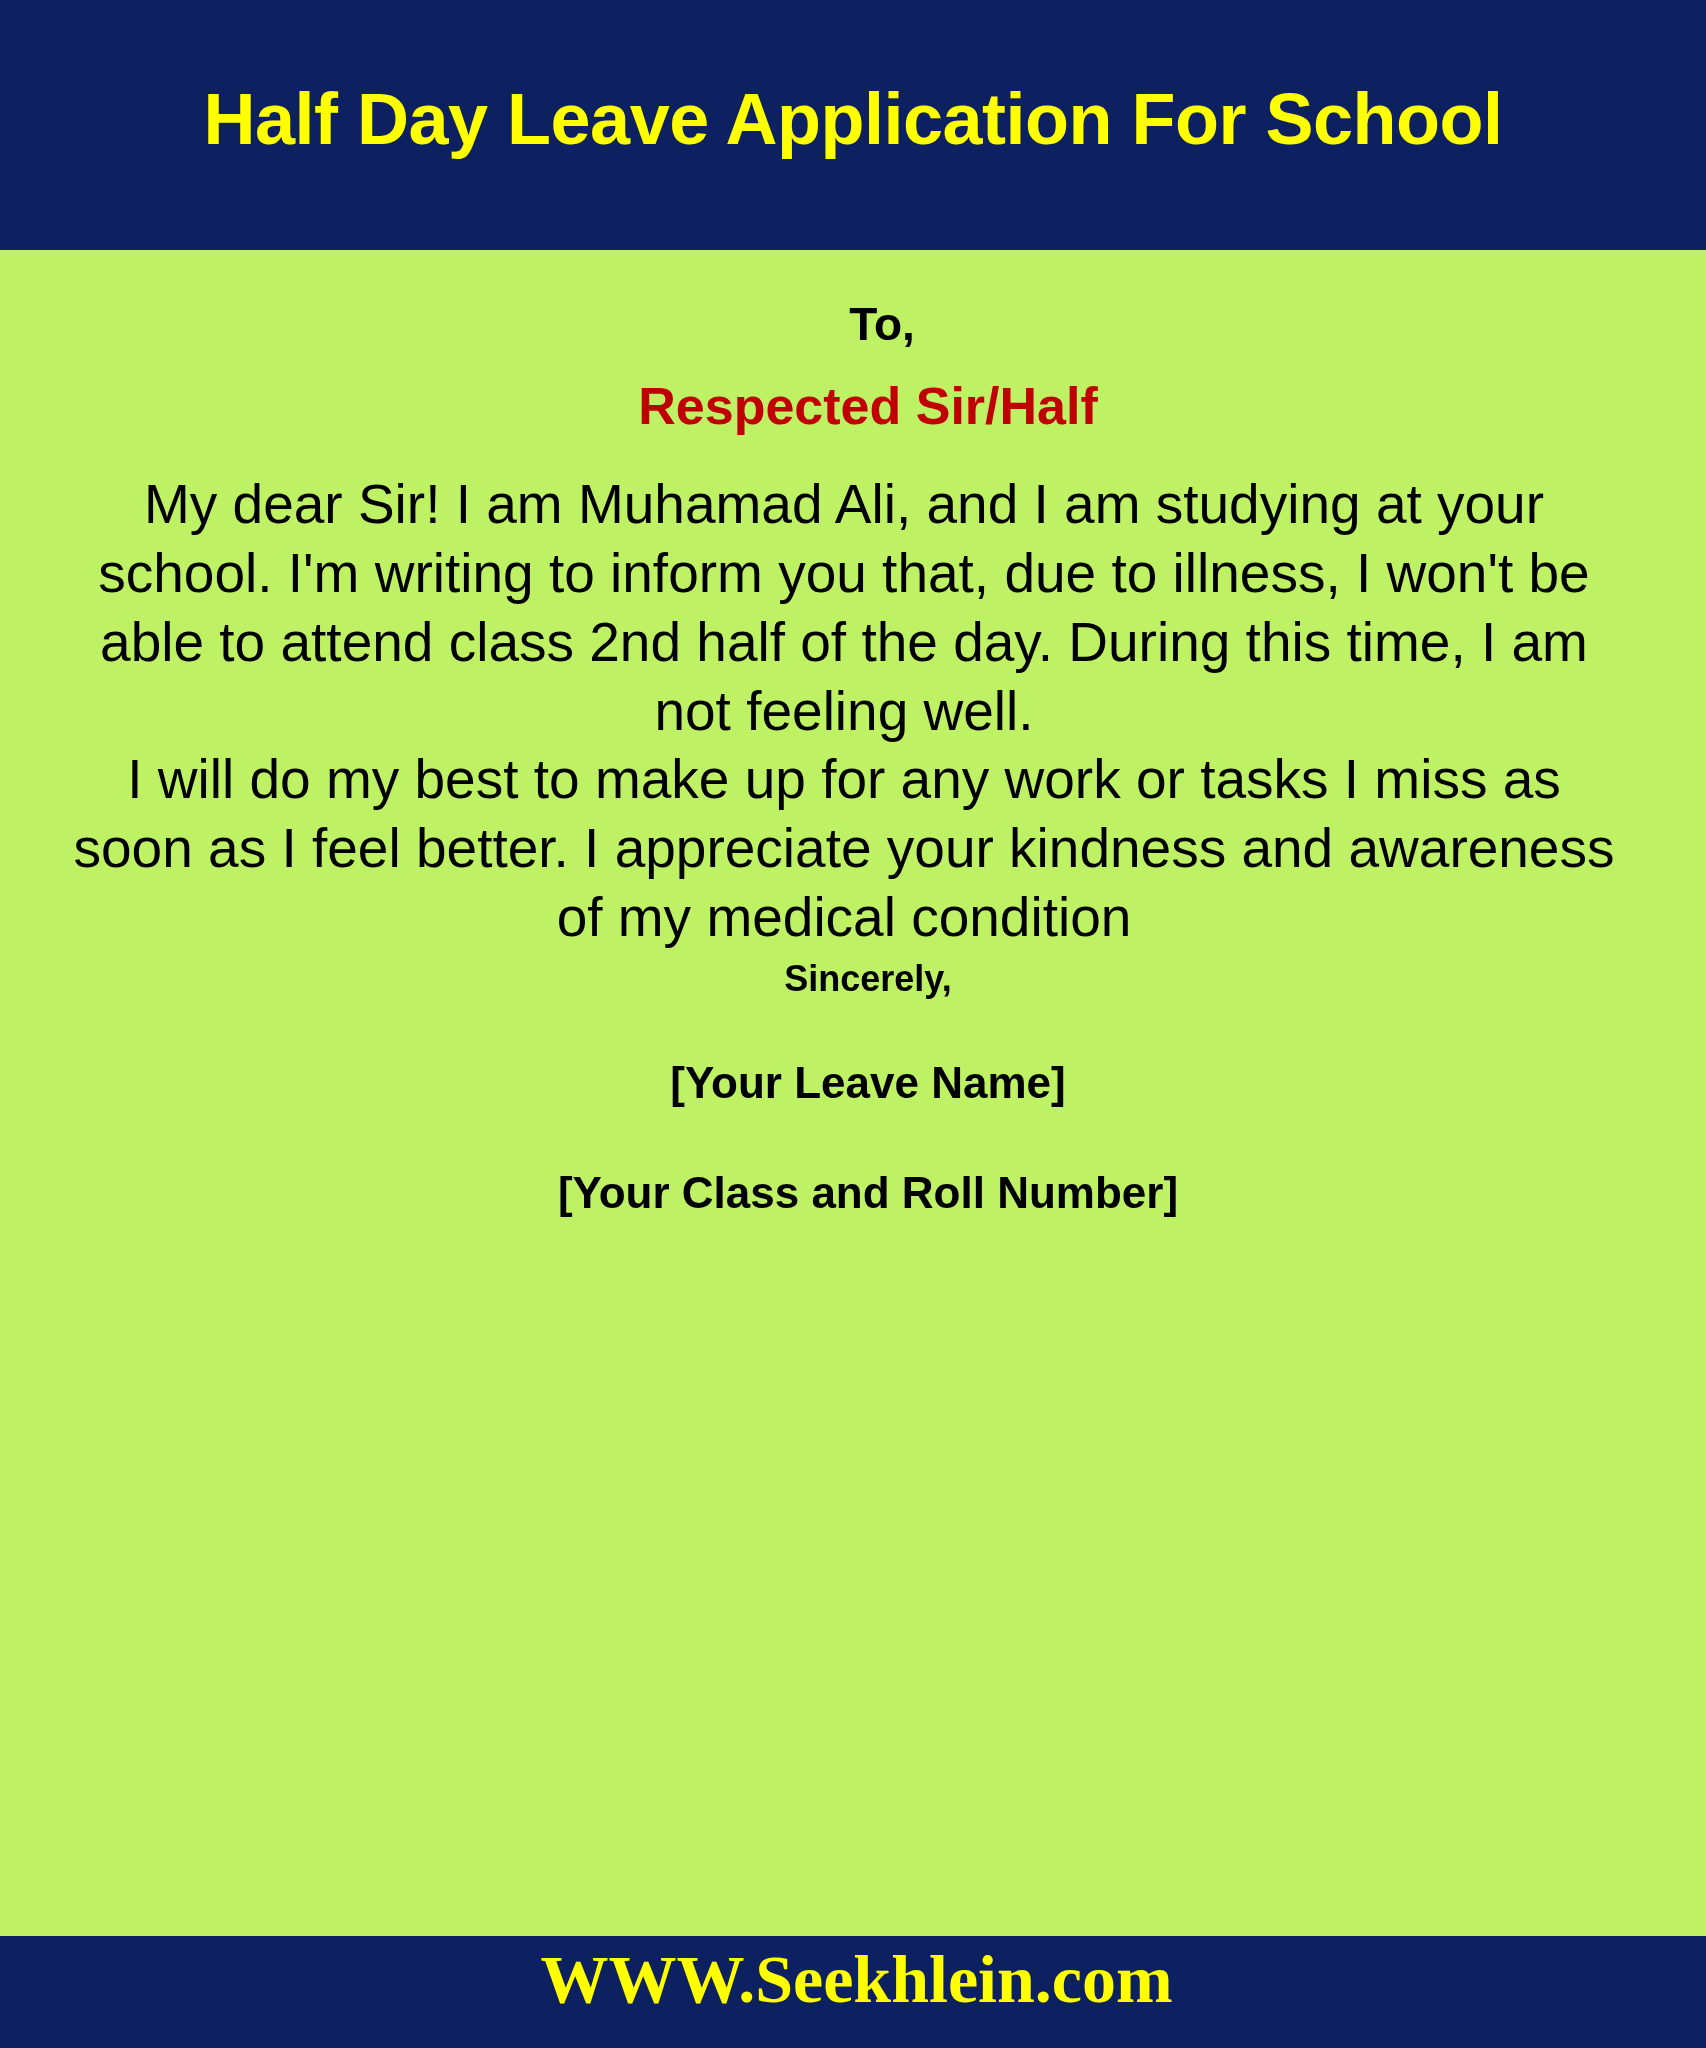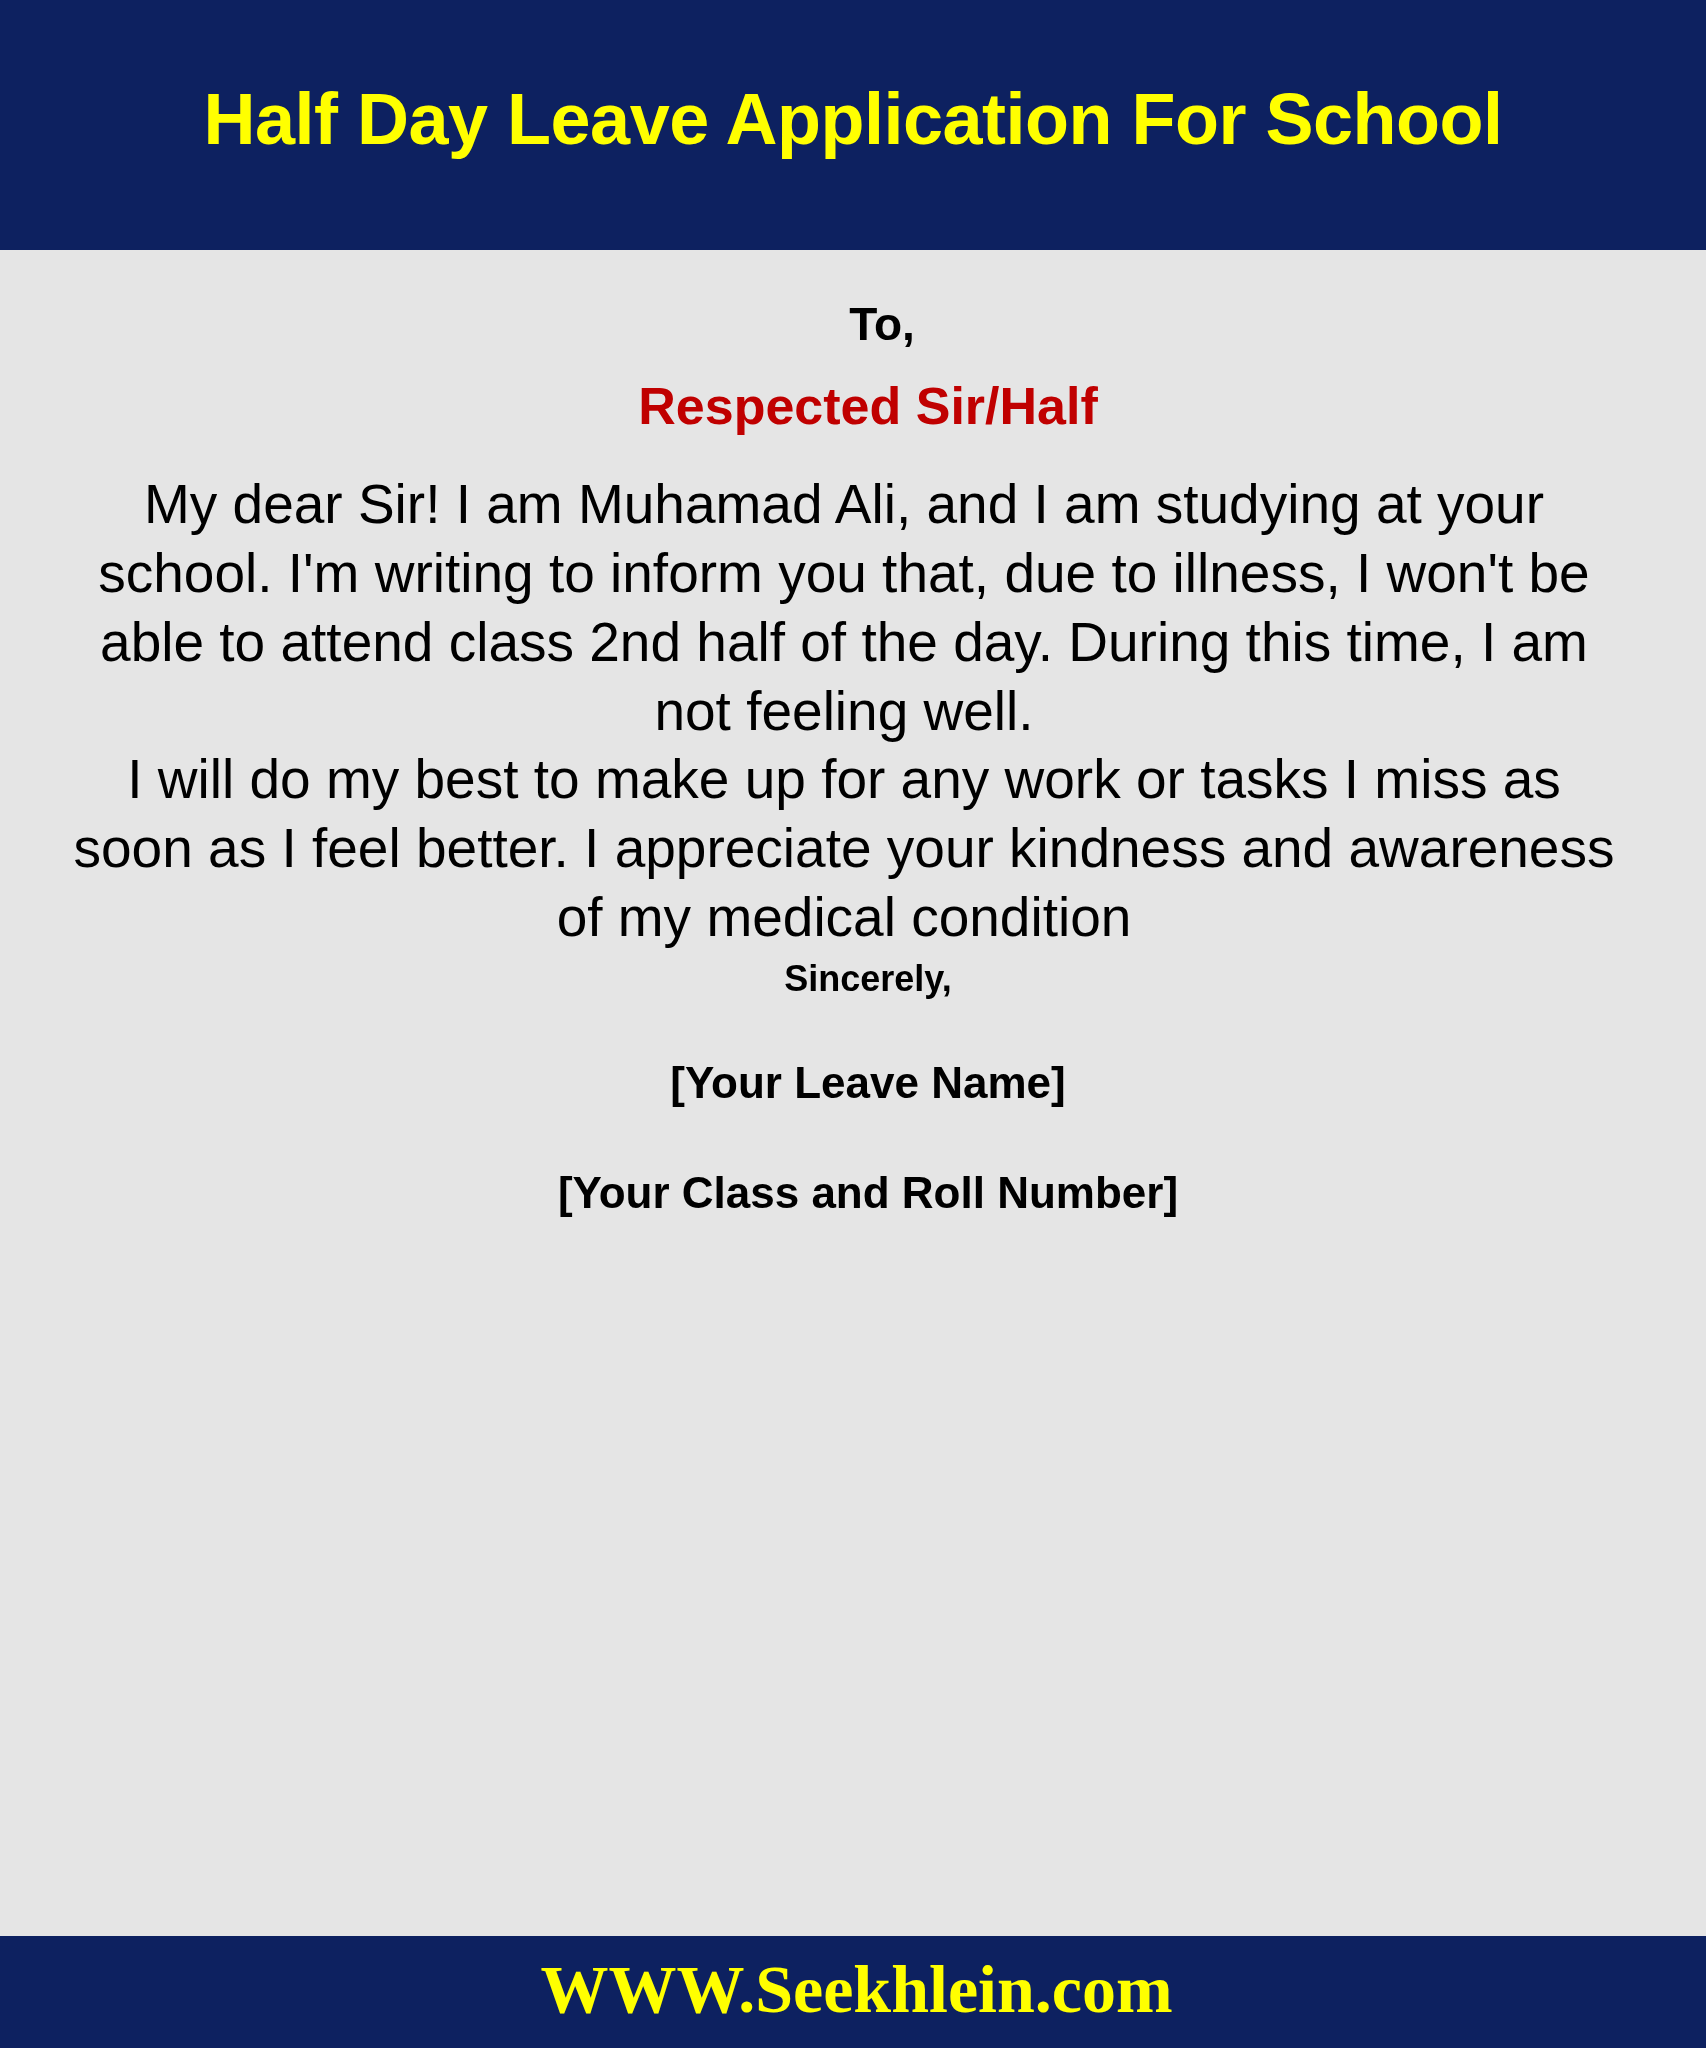--- a/index.html
+++ b/index.html
@@ -10,21 +10,21 @@
     width: 1706px;
     height: 2048px;
     background: #ffffff;
     font-family: "Liberation Sans", sans-serif;
     overflow: hidden;
   }
   .page {
     position: relative;
     width: 1706px;
     height: 2048px;
-    background: #e5e5e5;
+    background: #bef264;
     display: flex;
     flex-direction: column;
   }
   .header-band {
     background: #0d2160;
     width: 100%;
     padding: 14px 40px 26px 40px;
     box-sizing: border-box;
     min-height: 250px;
     display: flex;
@@ -83,21 +83,21 @@
     line-height: 1.3;
   }
   .spacer {
     flex: 1 1 auto;
   }
   .footer-band {
     background: #0d2160;
     width: 100%;
     min-height: 112px;
     display: flex;
-    align-items: center;
+    align-items: flex-start;
     justify-content: center;
     box-sizing: border-box;
     padding: 6px 0 12px 7px;
   }
   .footer-text {
     color: #ffff00;
     font-size: 68px;
     font-weight: bold;
     line-height: 1.1;
     text-align: center;

